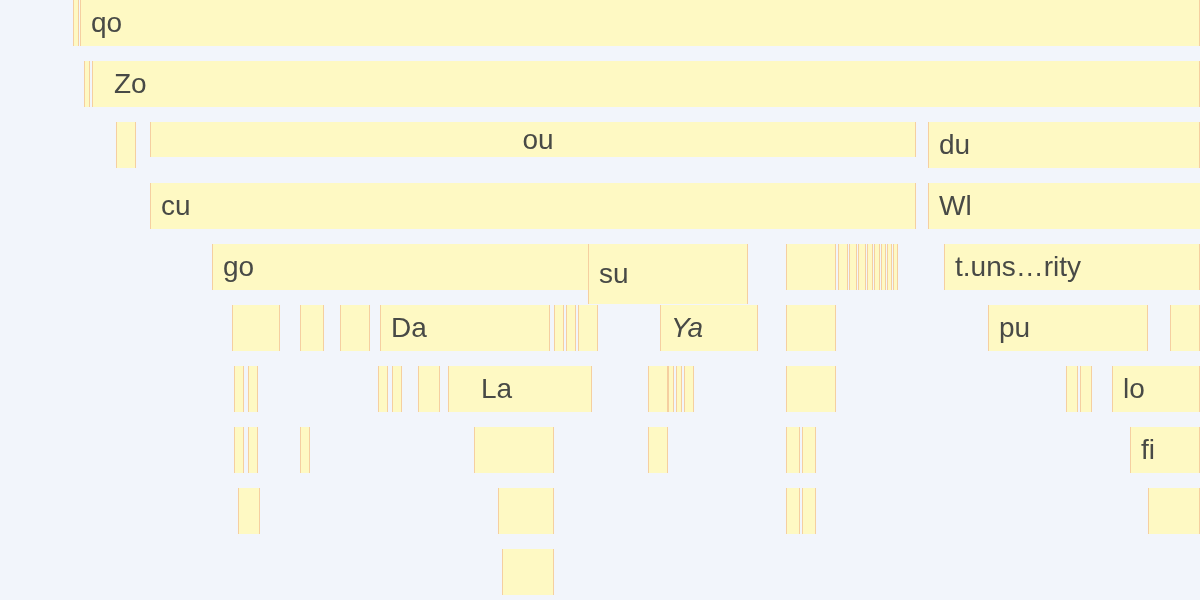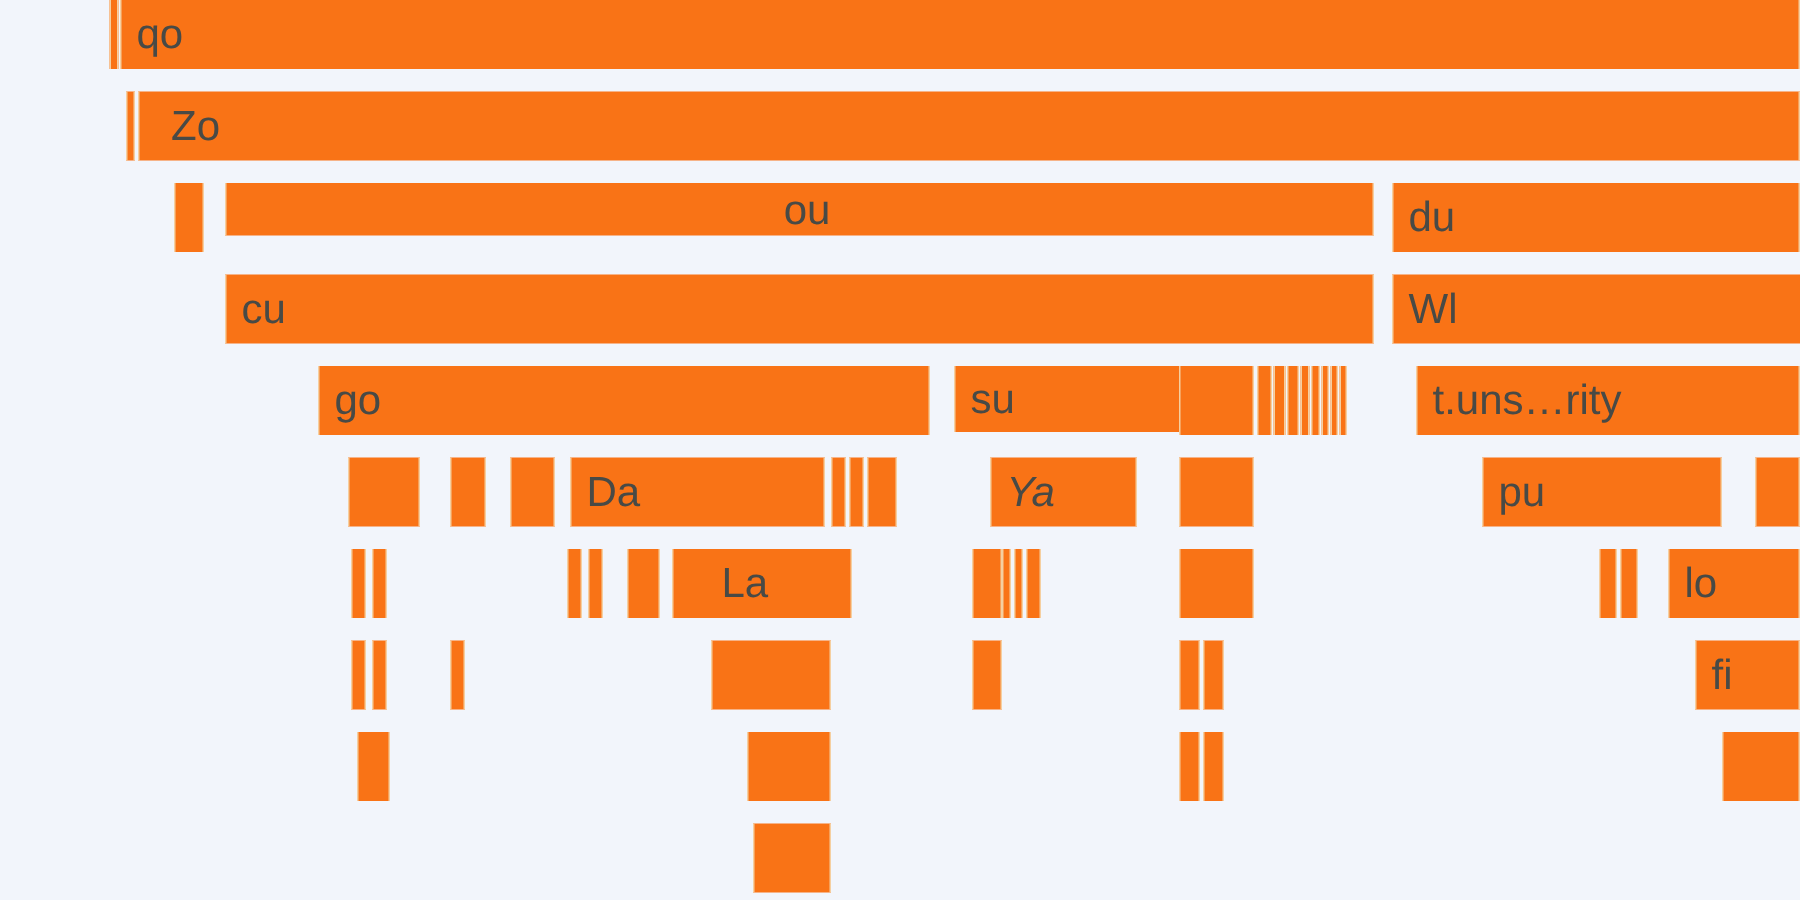--- a/index.html
+++ b/index.html
@@ -12,21 +12,21 @@
     overflow: hidden;
   }
   .chart {
     position: relative;
     width: 1200px;
     height: 600px;
   }
   .frame {
     position: absolute;
     box-sizing: border-box;
-    background: #f97316;
+    background: #fef9c3;
     border-left: 1px solid #f5cfa0;
     border-right: 1px solid #f5cfa0;
     overflow: hidden;
     white-space: nowrap;
     font-size: 28px;
     color: #484a46;
     line-height: 1;
     padding-left: 10px;
     display: flex;
     align-items: center;
@@ -55,21 +55,21 @@
     </div>
     <div class="frame" style="left: 150px; top: 183px; width: 766px; height: 46px;">
       <span>cu</span>
     </div>
     <div class="frame" style="left: 928px; top: 183px; width: 324px; height: 46px;">
       <span>Wl</span>
     </div>
     <div class="frame" style="left: 212px; top: 244px; width: 408px; height: 46px;">
       <span>go</span>
     </div>
-    <div class="frame" style="left: 636px; top: 244px; width: 160px; height: 44px;">
+    <div class="frame" style="left: 588px; top: 244px; width: 160px; height: 60px;">
       <span>su</span>
     </div>
     <div class="frame nolabel" style="left: 786px; top: 244px; width: 50px; height: 46px;"></div>
     <div class="frame nolabel" style="left: 838px; top: 244px; width: 10px; height: 46px;"></div>
     <div class="frame nolabel" style="left: 849px; top: 244px; width: 8px; height: 46px;"></div>
     <div class="frame nolabel" style="left: 858px; top: 244px; width: 8px; height: 46px;"></div>
     <div class="frame nolabel" style="left: 867px; top: 244px; width: 6px; height: 46px;"></div>
     <div class="frame nolabel" style="left: 874px; top: 244px; width: 6px; height: 46px;"></div>
     <div class="frame nolabel" style="left: 881px; top: 244px; width: 5px; height: 46px;"></div>
     <div class="frame nolabel" style="left: 887px; top: 244px; width: 5px; height: 46px;"></div>
@@ -92,21 +92,21 @@
     <div class="frame nolabel" style="left: 786px; top: 305px; width: 50px; height: 46px;"></div>
     <div class="frame" style="left: 988px; top: 305px; width: 160px; height: 46px;">
       <span>pu</span>
     </div>
     <div class="frame nolabel" style="left: 1170px; top: 305px; width: 30px; height: 46px;"></div>
     <div class="frame nolabel" style="left: 234px; top: 366px; width: 10px; height: 46px;"></div>
     <div class="frame nolabel" style="left: 248px; top: 366px; width: 10px; height: 46px;"></div>
     <div class="frame nolabel" style="left: 378px; top: 366px; width: 10px; height: 46px;"></div>
     <div class="frame nolabel" style="left: 392px; top: 366px; width: 10px; height: 46px;"></div>
     <div class="frame nolabel" style="left: 418px; top: 366px; width: 22px; height: 46px;"></div>
-    <div class="frame" style="left: 448px; top: 366px; width: 120px; height: 46px; padding-left: 32px;">
+    <div class="frame" style="left: 448px; top: 366px; width: 144px; height: 46px; padding-left: 32px;">
       <span>La</span>
     </div>
     <div class="frame nolabel" style="left: 648px; top: 366px; width: 20px; height: 46px;"></div>
     <div class="frame nolabel" style="left: 668px; top: 366px; width: 6px; height: 46px;"></div>
     <div class="frame nolabel" style="left: 676px; top: 366px; width: 6px; height: 46px;"></div>
     <div class="frame nolabel" style="left: 684px; top: 366px; width: 10px; height: 46px;"></div>
     <div class="frame nolabel" style="left: 786px; top: 366px; width: 50px; height: 46px;"></div>
     <div class="frame nolabel" style="left: 1066px; top: 366px; width: 12px; height: 46px;"></div>
     <div class="frame nolabel" style="left: 1080px; top: 366px; width: 12px; height: 46px;"></div>
     <div class="frame" style="left: 1112px; top: 366px; width: 88px; height: 46px;">

